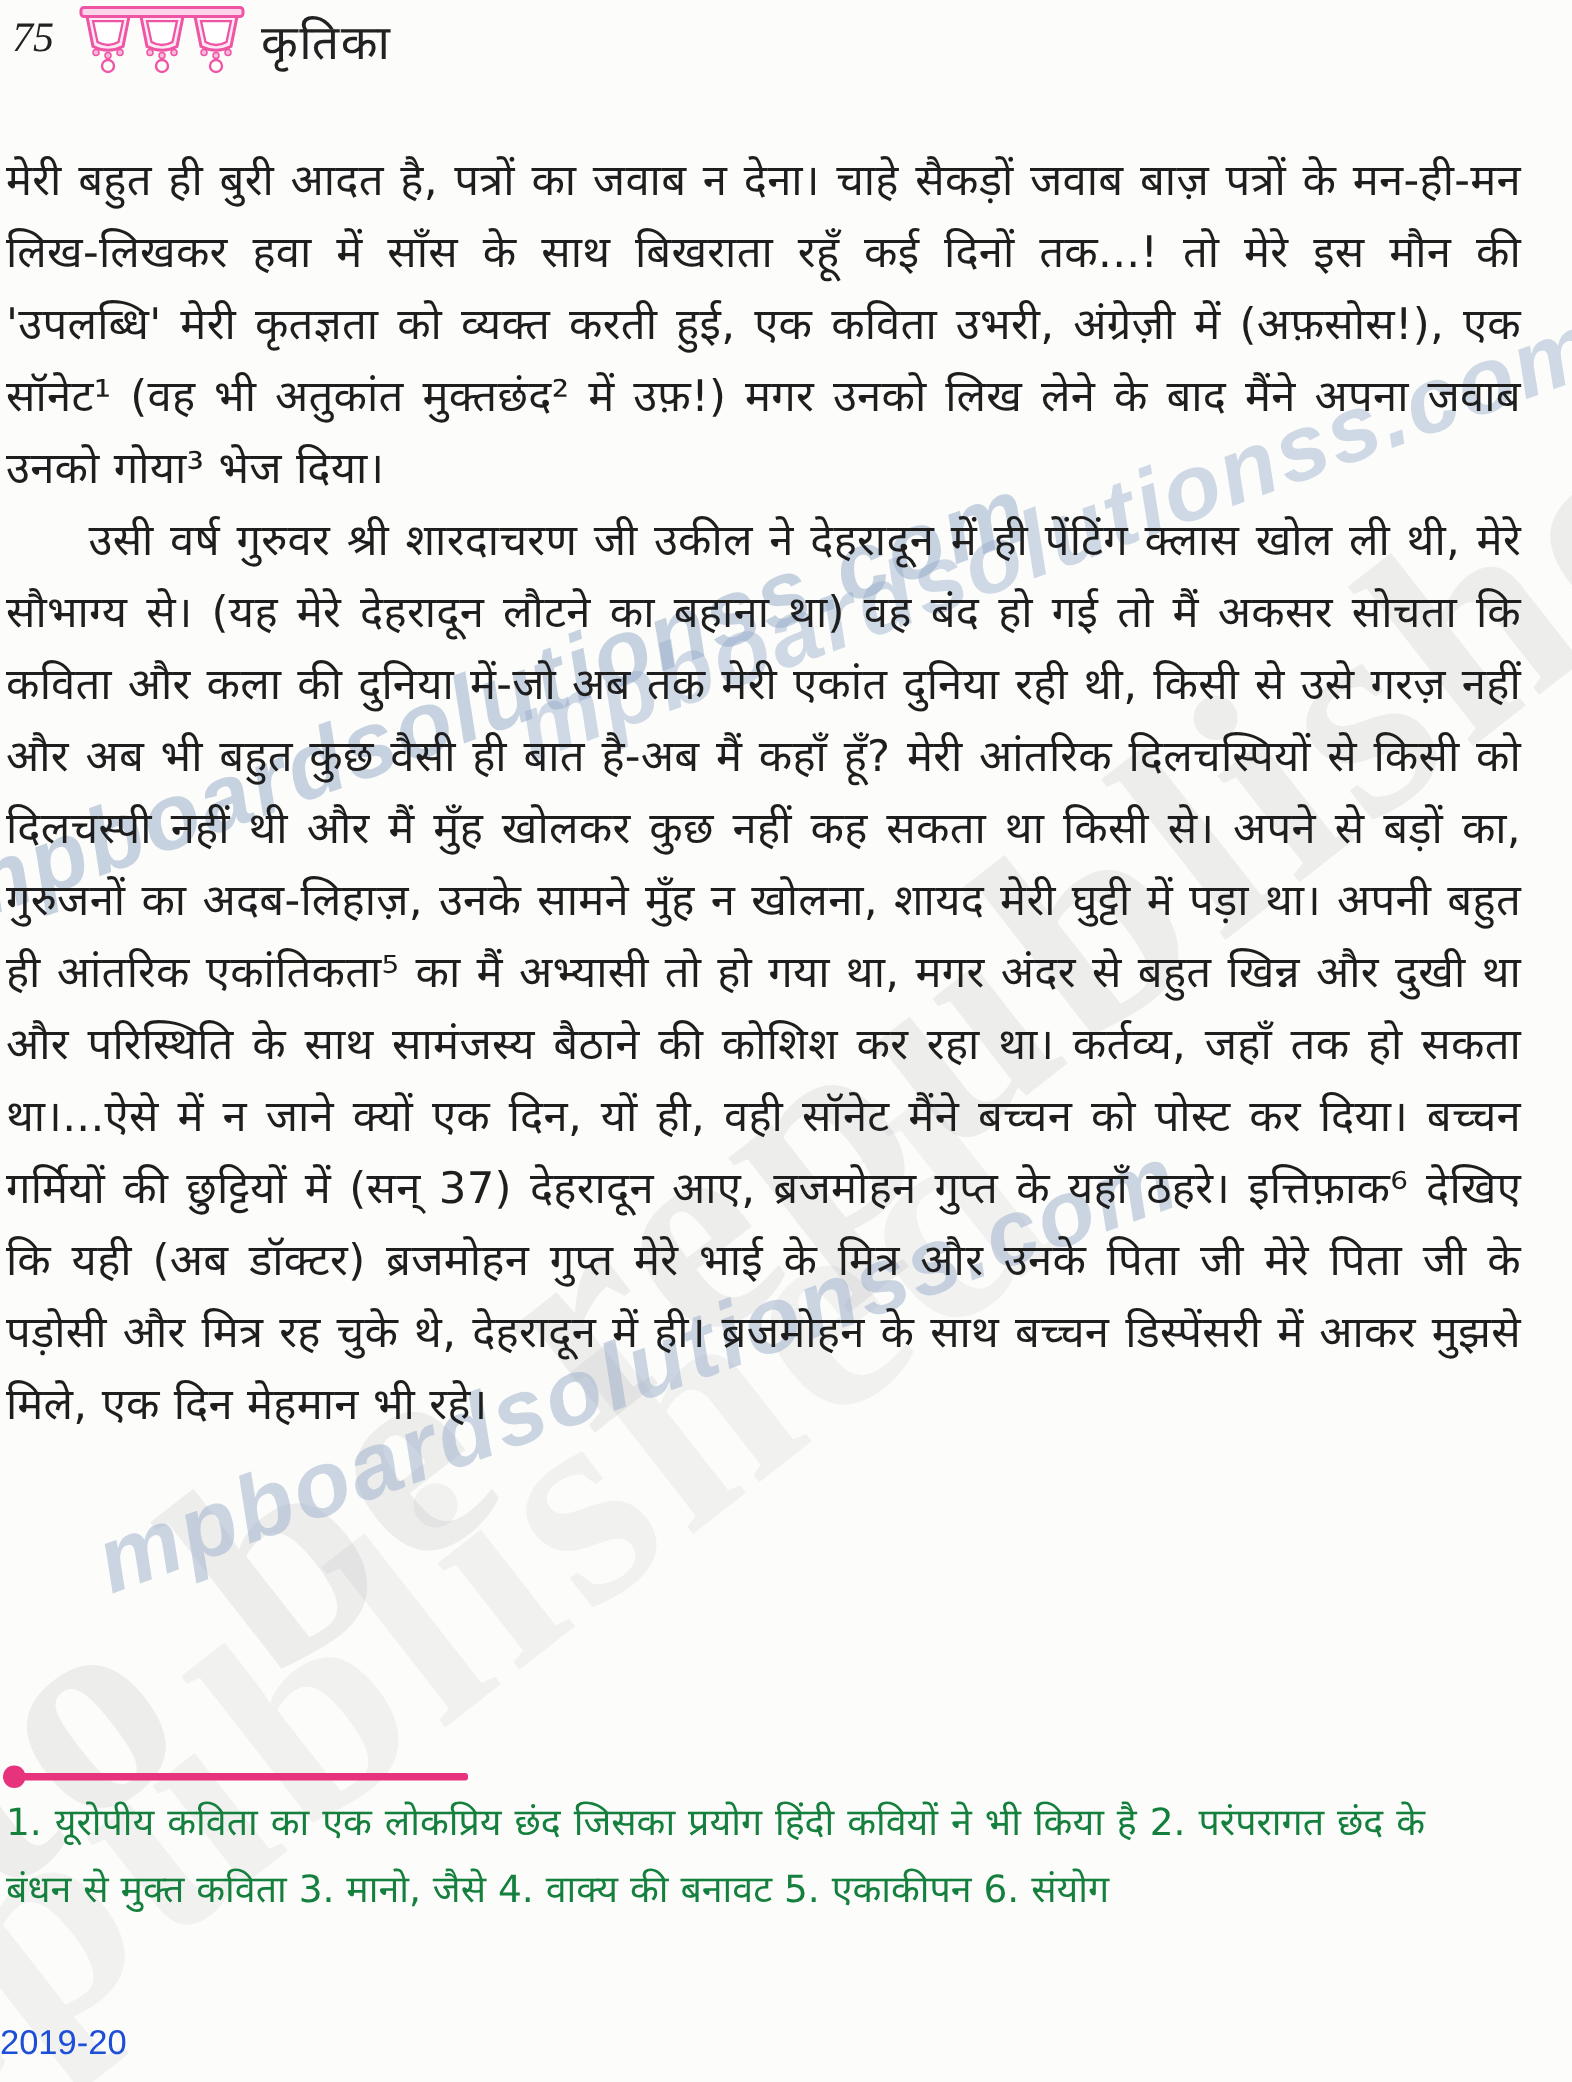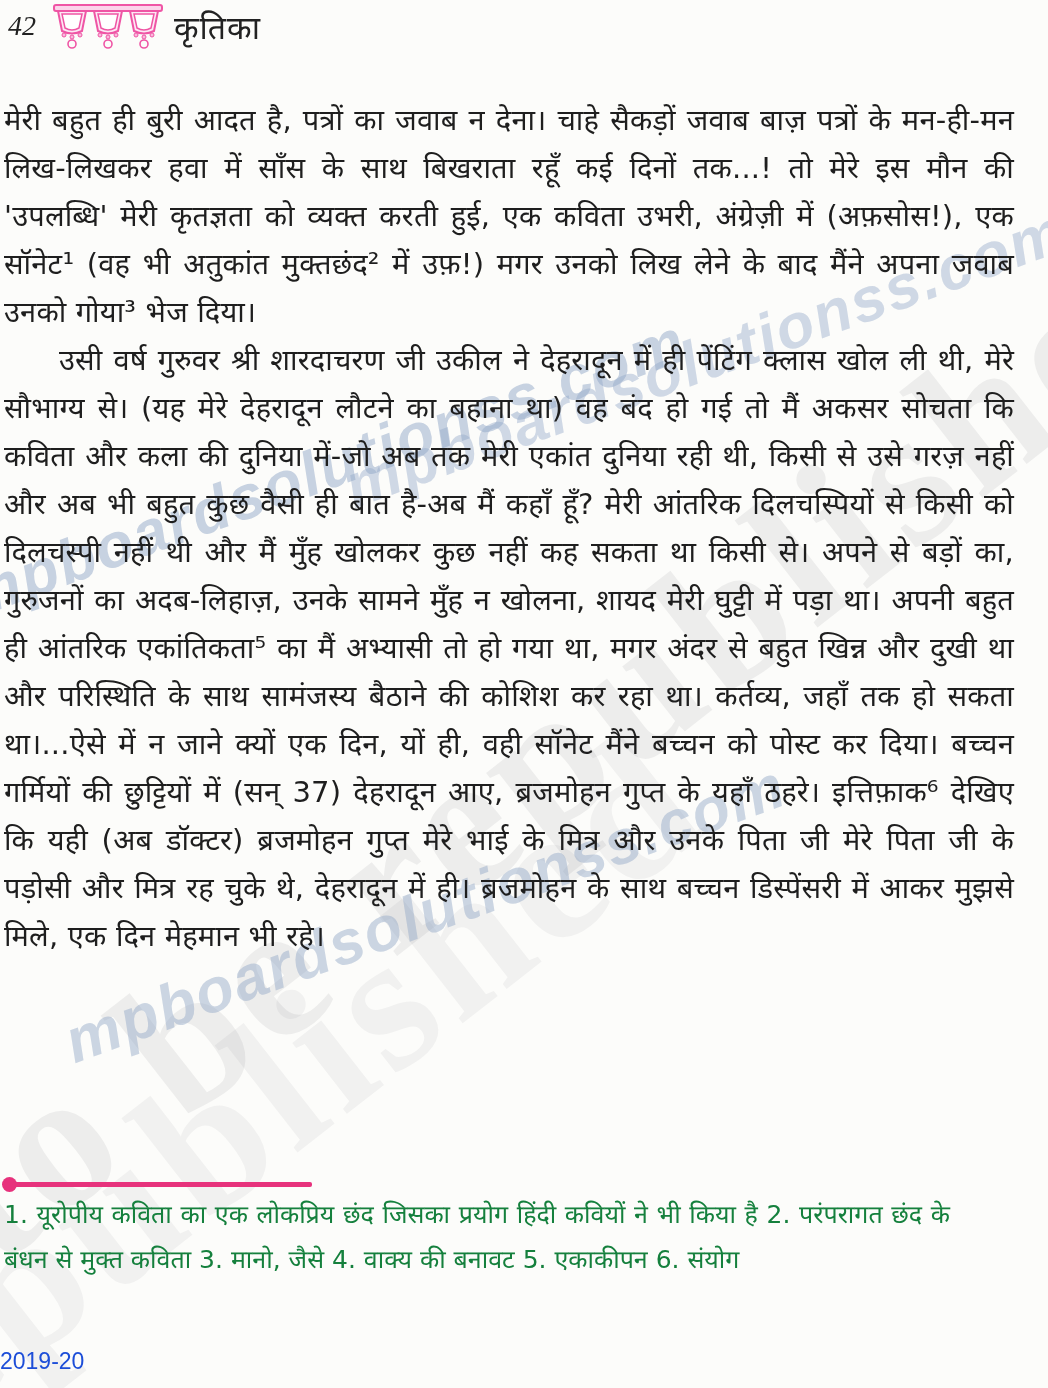--- a/index.html
+++ b/index.html
@@ -103,21 +103,21 @@
 
 <div class="page">
 
   <div class="wm wm-grey wm-grey-1">not to be republished</div>
   <div class="wm wm-grey wm-grey-2">not to be republished</div>
   <div class="wm wm-blue wm-blue-1">mpboardsolutionss.com</div>
   <div class="wm wm-blue wm-blue-2">mpboardsolutionss.com</div>
   <div class="wm wm-blue wm-blue-3">mpboardsolutionss.com</div>
 
   <header class="page-header">
-    <span class="page-number">42</span>
+    <span class="page-number">75</span>
     <svg class="logo-svg" width="112" height="46" viewBox="0 0 112 46" aria-hidden="true">
       <g fill="none" stroke="#ef55a5" stroke-width="2">
 
         <rect x="2" y="2" width="108" height="6" rx="2" fill="#fbd4ea"></rect>
 
         <path d="M6 8 L34 8 L30 28 Q20 33 10 28 Z" fill="#fde8f4"></path>
         <path d="M10 11 L30 11 L27 25 Q20 29 13 25 Z" fill="#ffffff" stroke-width="1.5"></path>
         <circle cx="12" cy="32" r="2" fill="#f9b9dc" stroke-width="1"></circle>
         <circle cx="20" cy="34" r="2" fill="#f9b9dc" stroke-width="1"></circle>
         <circle cx="28" cy="32" r="2" fill="#f9b9dc" stroke-width="1"></circle>

